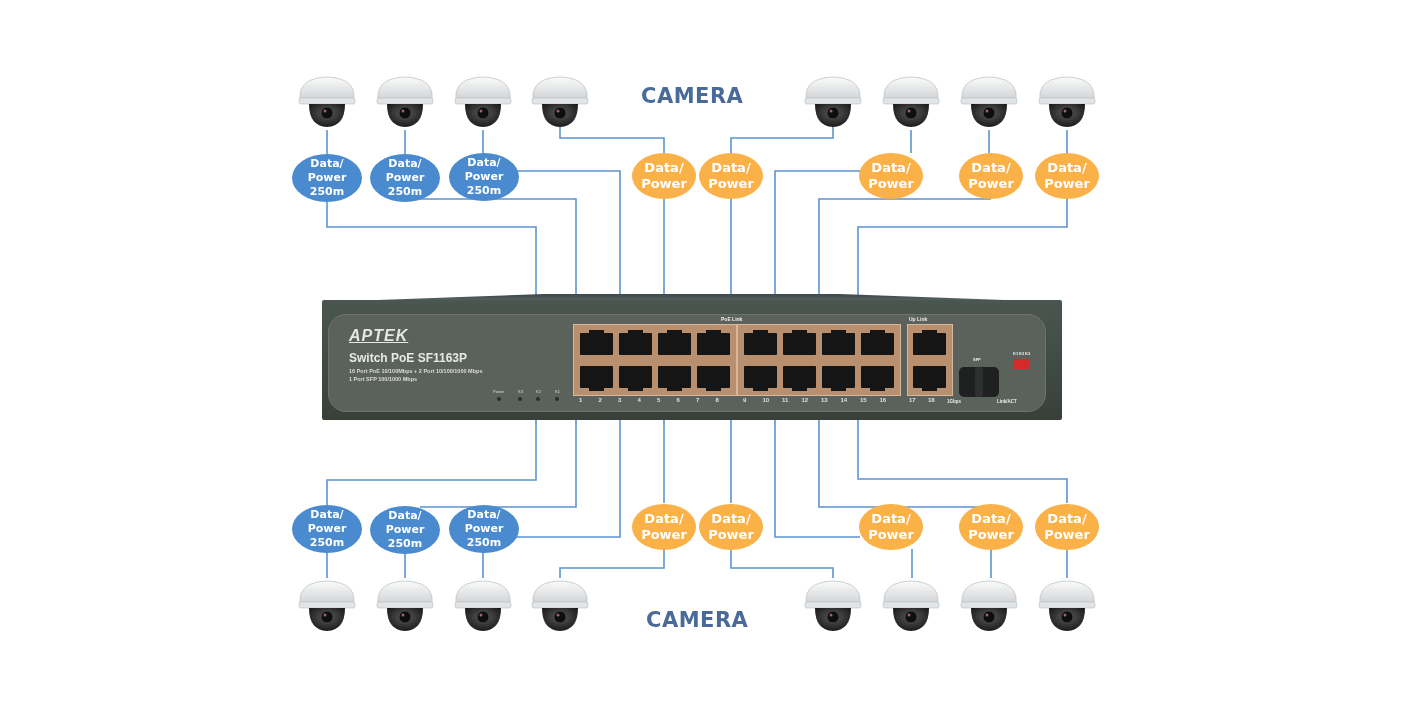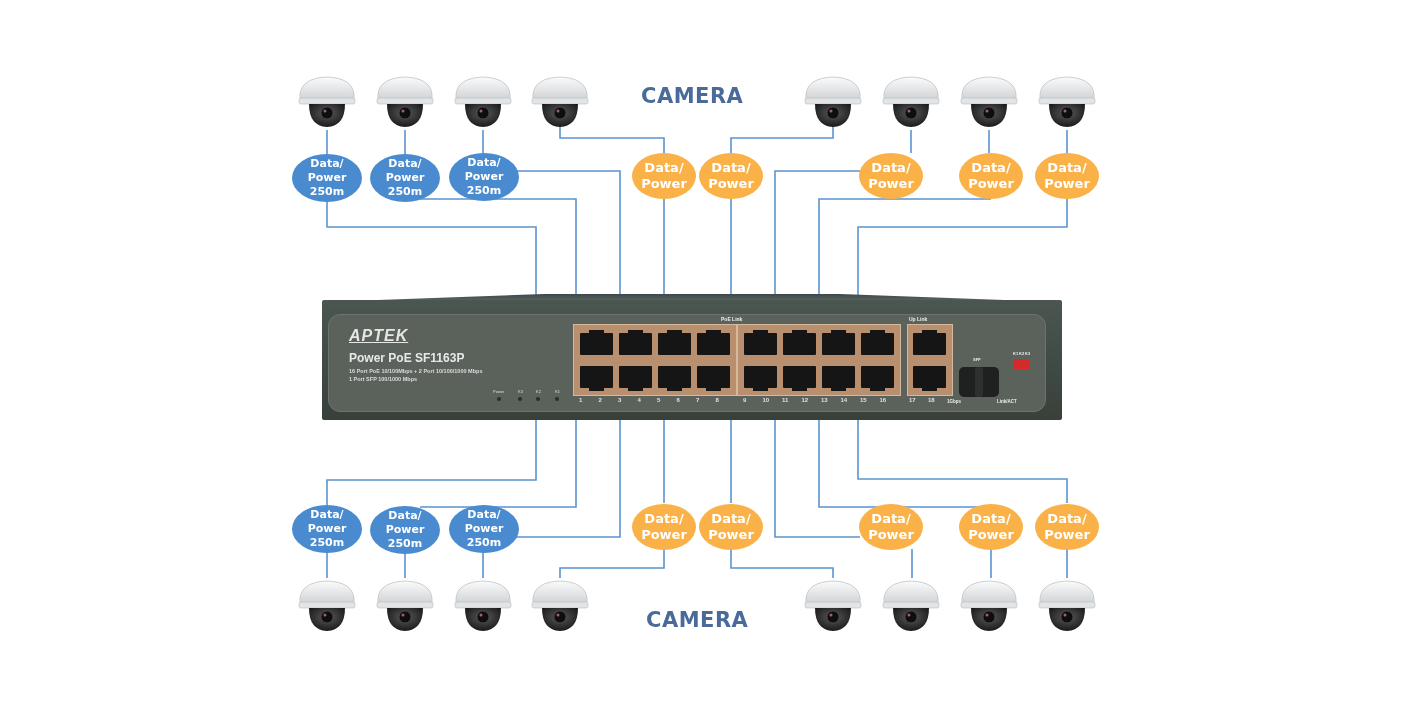--- a/index.html
+++ b/index.html
@@ -7,21 +7,21 @@
   #wires{position:absolute;left:0;top:0;width:1411px;height:701px;}
   .cam-label{position:absolute;font-family:"DejaVu Sans",sans-serif;font-weight:bold;font-size:21px;color:#4a6a9a;letter-spacing:0.5px;}
   .camera{position:absolute;width:62px;height:56px;}
   .badge{position:absolute;border-radius:50%;color:#fff;font-weight:bold;text-align:center;display:flex;flex-direction:column;justify-content:center;align-items:center;line-height:1.25;font-family:"DejaVu Sans",sans-serif;}
   .badge.blue{background:#4a8bd0;width:70px;height:48px;font-size:11px;}
   .badge.orange{background:#f9b148;width:64px;height:46px;font-size:13px;}
   
   .switch{position:absolute;left:322px;top:294px;width:740px;height:126px;}
   .sw-top{position:absolute;left:0;top:0;width:740px;height:8px;background:linear-gradient(#3d4848,#5c6868);clip-path:polygon(0 100%,30% 0,70% 0,100% 100%);}
   .sw-body{position:absolute;left:0;top:6px;width:740px;height:120px;background:linear-gradient(#4c5651,#3f4944 60%,#384039);border-radius:2px;}
-  .sw-panel{position:absolute;left:6px;top:14px;width:716px;height:96px;background:#5b625c;border:1px solid #6d746e;border-radius:12px;}
+  .sw-panel{position:absolute;left:6px;top:14px;width:716px;height:96px;background:#5b625c;border:1px solid #6d746e;border-radius:18px;}
   .logo{position:absolute;left:20px;top:12px;color:#e6e6e6;font-style:italic;font-weight:bold;font-size:16px;letter-spacing:1px;font-family:"Liberation Sans",sans-serif;text-decoration:underline;}
   .model{position:absolute;left:20px;top:36px;color:#e8e8e8;font-weight:bold;font-size:12px;font-family:"Liberation Sans",sans-serif;}
   .spec{position:absolute;left:20px;color:#dcdcdc;font-size:5.5px;font-weight:bold;font-family:"Liberation Sans",sans-serif;}
   .led-lbl{position:absolute;color:#ddd;font-size:4px;font-family:"Liberation Sans",sans-serif;}
   .led{position:absolute;width:4px;height:4px;border-radius:50%;background:#2a2e2b;}
   .port-block{position:absolute;background:#b89070;border:1px solid #d6b89a;}
   .port{position:absolute;width:33px;height:22px;background:#151515;border-radius:1px;}
   .port:after{content:"";position:absolute;left:9px;bottom:-3px;width:15px;height:4px;background:#151515;}
   .port.top:after{top:-3px;bottom:auto;}
   .port-num{position:absolute;color:#e0e0e0;font-size:6px;font-weight:bold;font-family:"Liberation Sans",sans-serif;}
@@ -404,21 +404,21 @@
 <div class="badge orange" style="left:1035px;top:504px;">
     <span>Data/</span>
     <span>Power</span>
   </div>
 
 <div class="switch">
   <div class="sw-top"></div>
   <div class="sw-body">
     <div class="sw-panel">
       <div class="logo">APTEK</div>
-      <div class="model">Power PoE SF1163P</div>
+      <div class="model">Switch PoE SF1163P</div>
       <div class="spec" style="top:53px;">16 Port PoE 10/100Mbps + 2 Port 10/100/1000 Mbps</div>
       <div class="spec" style="top:61px;">1 Port SFP 100/1000 Mbps</div>
 
       <div class="led-lbl" style="left:164px;top:74px;">Power</div>
       <div class="led-lbl" style="left:189px;top:74px;">K3</div>
       <div class="led-lbl" style="left:207px;top:74px;">K2</div>
       <div class="led-lbl" style="left:226px;top:74px;">K1</div>
       <div class="led" style="left:168px;top:82px;"></div>
       <div class="led" style="left:189px;top:82px;"></div>
       <div class="led" style="left:207px;top:82px;"></div>

